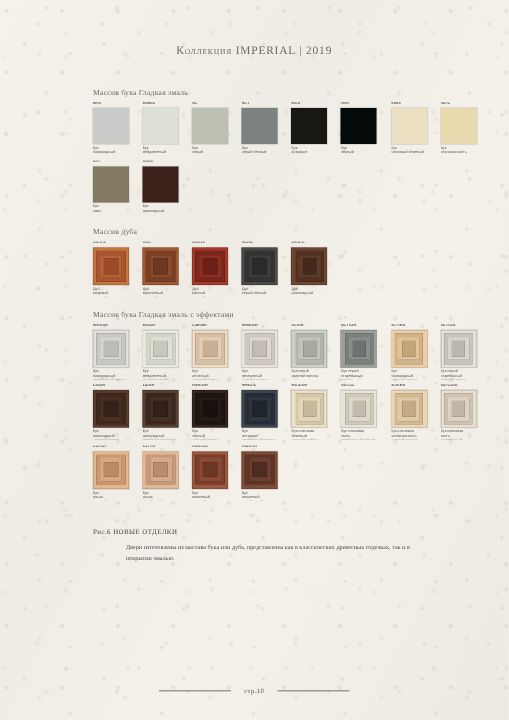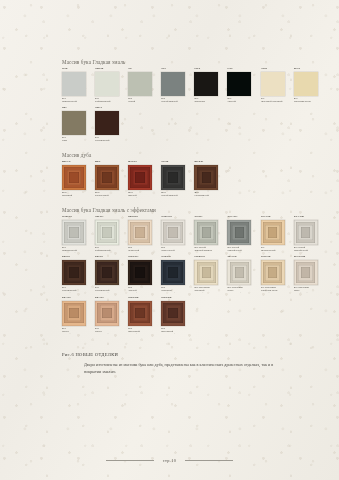--- a/index.html
+++ b/index.html
@@ -87,20 +87,21 @@
   .rule{width:48px;height:.6px;background:#9d9a92;}
   .pageno{font-size:4.4px;color:#56534d;letter-spacing:.3px;}
 </style>
 </head>
 <body>
 
 <div class="paper"></div>
 
 <div class="page">
 
+  <div class="doc-title">Коллекция IMPERIAL  |  2019</div>
 
   <div class="section" id="sec0" style="top:59px;">
     <div class="sec-title">Массив бука Гладкая эмаль</div>
     <div class="grid">
         <div class="cell">
           <div class="code">9RA</div>
           <div class="sw" style="background: rgb(201, 204, 200);"></div>
           <div class="desc" style="white-space: pre-line;">Бук
 благородный</div>
         </div>

